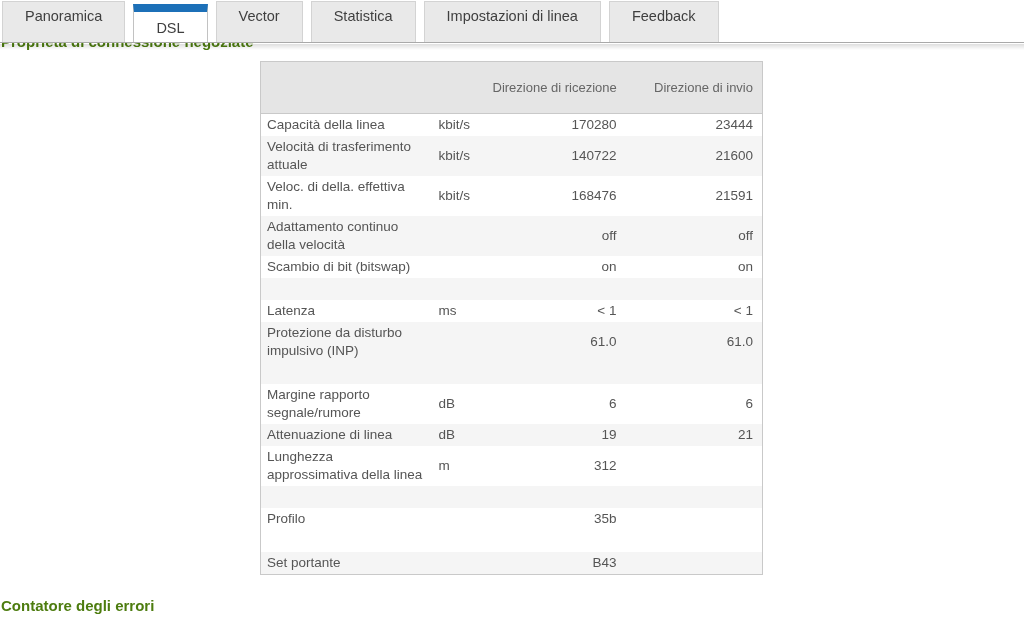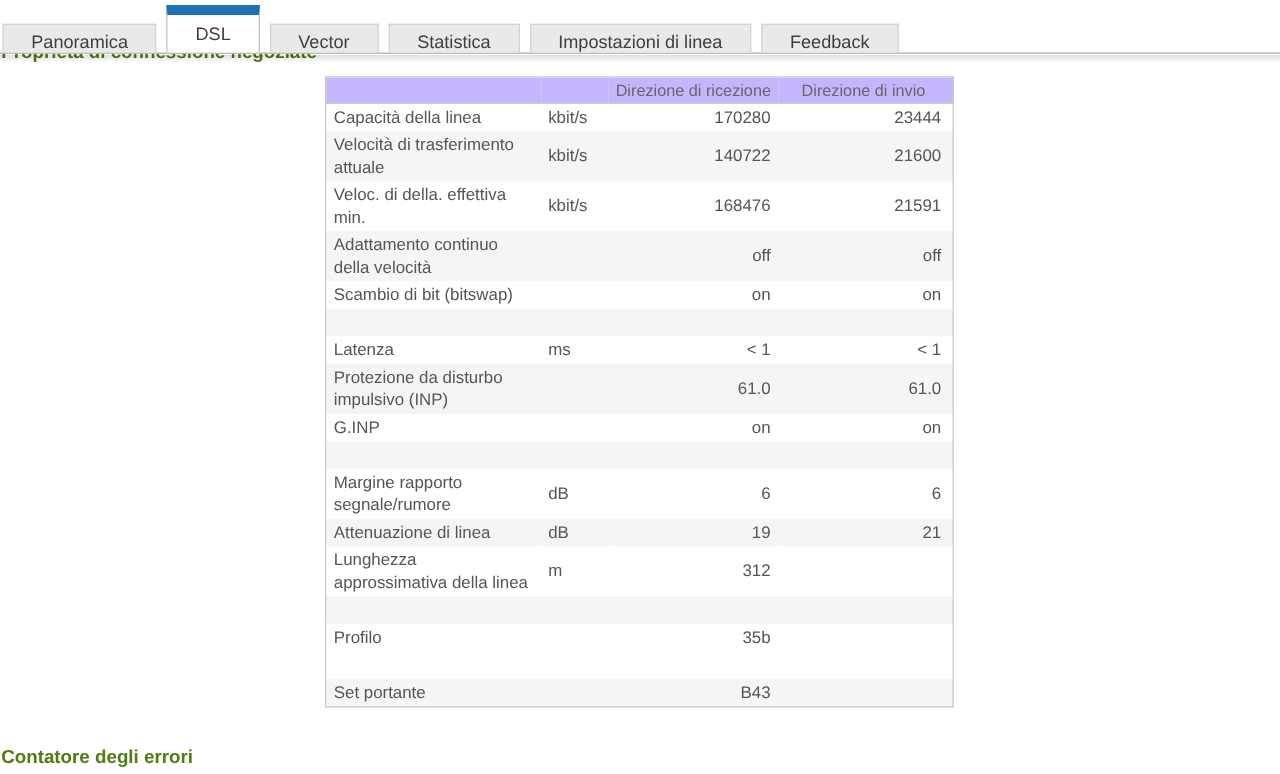--- a/index.html
+++ b/index.html
@@ -23,21 +23,21 @@
     display: flex;
     align-items: flex-end;
     gap: 8px;
     padding-left: 2px;
     z-index: 5;
   }
   .tab {
     background: #e9e9e9;
     border: 1px solid #d3d3d3;
     border-bottom: none;
-    height: 23px;
+    height: 41px;
     line-height: 29px;
     padding: 0 22px;
     font-size: 14.5px;
     color: #3f3f3f;
     white-space: nowrap;
     cursor: pointer;
   }
   .tab.active {
     background: #ffffff;
     border: 1px solid #c2c2c2;
@@ -74,27 +74,28 @@
     top: 61px;
     left: 260px;
     width: 502px;
     border-collapse: collapse;
     border: 1px solid #c9c9c9;
     font-size: 13.5px;
     color: #555555;
     table-layout: fixed;
   }
   .dsl-table thead th {
-    background: #c4b5fd;
+    background: #e5e5e5;
     border-bottom: 1px solid #c9c9c9;
     font-weight: normal;
     font-size: 13px;
     color: #666666;
     height: 21px;
-    padding: 2px 6px;
+    padding: 18px 6px;
+    text-align: right;
     white-space: nowrap;
   }
   .dsl-table td {
     padding: 2px 6px;
     height: 22px;
     line-height: 18px;
     vertical-align: middle;
   }
   .dsl-table td.c-rx { text-align: right; }
   .dsl-table td.c-tx { text-align: right; padding-right: 9px; }
@@ -174,26 +175,20 @@
         <td class="c-unit">ms</td>
         <td class="c-rx">&lt; 1</td>
         <td class="c-tx">&lt; 1</td>
       </tr>
       <tr class="zebra">
         <td class="c-label">Protezione da disturbo impulsivo (INP)</td>
         <td class="c-unit"></td>
         <td class="c-rx">61.0</td>
         <td class="c-tx">61.0</td>
       </tr>
-      <tr class="">
-        <td class="c-label">G.INP</td>
-        <td class="c-unit"></td>
-        <td class="c-rx">on</td>
-        <td class="c-tx">on</td>
-      </tr>
       <tr class="zebra spacer">
         <td class="c-label"></td>
         <td class="c-unit"></td>
         <td class="c-rx"></td>
         <td class="c-tx"></td>
       </tr>
       <tr class="">
         <td class="c-label">Margine rapporto segnale/rumore</td>
         <td class="c-unit">dB</td>
         <td class="c-rx">6</td>

